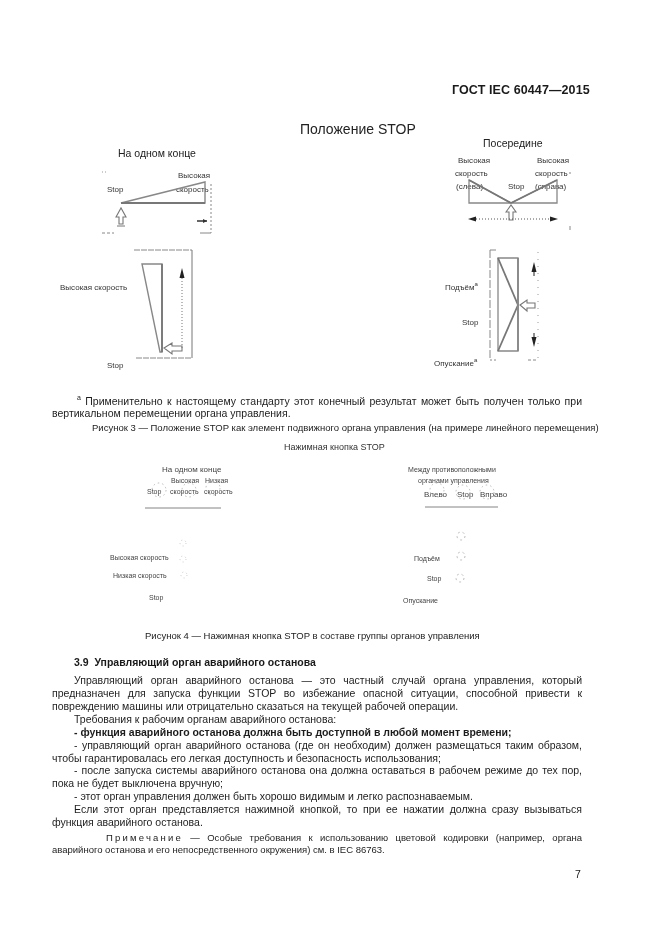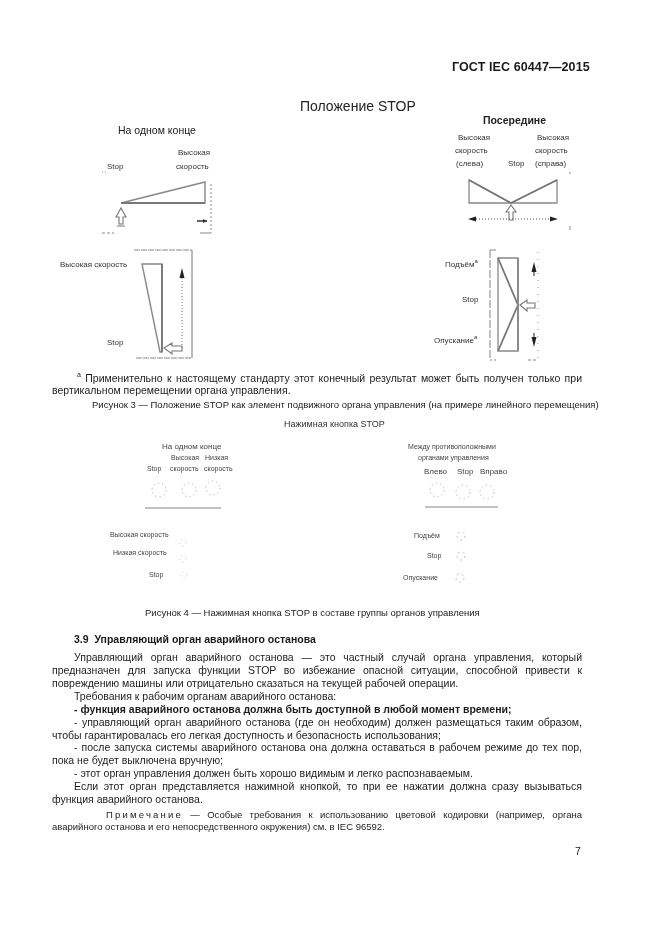--- a/index.html
+++ b/index.html
@@ -1,18 +1,18 @@
 <!DOCTYPE html>
 <html><head>
 <meta charset="utf-8">
 <style>
   html, body { margin: 0; padding: 0; background: #ffffff; }
   body { width: 661px; height: 935px; position: relative; overflow: hidden;
          font-family: "Liberation Sans", sans-serif; color: #1a1a1a; }
-  .abs { position: absolute; }
+  .abs { position: absolute; margin-top: 23px; }
   .hdr { left: 452px; top: 60px; font-size: 12.5px; font-weight: bold; letter-spacing: 0.1px; }
   .lbl { font-size: 8px; color: #333; line-height: 13px; }
   .lbl2 { font-size: 7px; color: #444; line-height: 12px; }
   .ttl { font-size: 14px; color: #222; }
   .ttl2 { font-size: 8.5px; color: #333; }
   .par { font-size: 10.5px; line-height: 12.8px; color: #1d1d1d; text-align: justify; }
   .cap { font-size: 9.5px; color: #222; }
   svg { position: absolute; overflow: visible; }
 </style>
 </head>
@@ -46,21 +46,21 @@
   <line x1="2" y1="2" x2="60" y2="2" stroke="#888" stroke-width="1" stroke-dasharray="6,1"></line>
   <line x1="60" y1="2" x2="60" y2="110" stroke="#777" stroke-width="1"></line>
   <line x1="4" y1="110" x2="60" y2="110" stroke="#888" stroke-width="1" stroke-dasharray="6,1"></line>
   <polygon points="10,16 30,16 30,104 28,104" fill="none" stroke="#888" stroke-width="1.4"></polygon>
   <line x1="30" y1="16" x2="30" y2="104" stroke="#777" stroke-width="1.8"></line>
   <line x1="50" y1="100" x2="50" y2="28" stroke="#777" stroke-width="1" stroke-dasharray="1,2"></line>
   <polygon points="50,20 47.5,30 52.5,30" fill="#222"></polygon>
   <path d="M32,100 L40,95 L40,98 L50,98 L50,103 L40,103 L40,106 Z" fill="none" stroke="#777" stroke-width="1.1"></path>
 </svg>
 
-<div class="abs ttl" style="left:483px;top:114px;font-size:10.5px;font-weight:bold;">Посередине</div>
+<div class="abs ttl" style="left:483px;top:114px;font-size:10.5px;">Посередине</div>
 <div class="abs lbl" style="left:458px;top:131px;">Высокая</div>
 <div class="abs lbl" style="left:455px;top:144px;">скорость</div>
 <div class="abs lbl" style="left:456px;top:157px;">(слева)</div>
 <div class="abs lbl" style="left:508px;top:157px;">Stop</div>
 <div class="abs lbl" style="left:537px;top:131px;">Высокая</div>
 <div class="abs lbl" style="left:535px;top:144px;">скорость</div>
 <div class="abs lbl" style="left:535px;top:157px;">(справа)</div>
 
 <svg style="left:460px;top:170px;" width="120" height="65">
   <line x1="110" y1="2" x2="110" y2="4" stroke="#888" stroke-width="1"></line>
@@ -152,15 +152,15 @@
 <div class="abs" style="left:74px;top:633px;font-size:10.5px;font-weight:bold;white-space:pre;">3.9  Управляющий орган аварийного останова</div>
 
 <div class="abs par" style="left:52px;top:651px;width:530px;text-indent:22px;">Управляющий орган аварийного останова — это частный случай органа управления, который предназначен для запуска функции STOP во избежание опасной ситуации, способной привести к повреждению машины или отрицательно сказаться на текущей рабочей операции.</div>
 <div class="abs par" style="left:52px;top:690px;width:530px;text-indent:22px;">Требования к рабочим органам аварийного останова:</div>
 <div class="abs par" style="left:52px;top:703px;width:530px;text-indent:22px;font-weight:bold;">- функция аварийного останова должна быть доступной в любой момент времени;</div>
 <div class="abs par" style="left:52px;top:716px;width:530px;text-indent:22px;">- управляющий орган аварийного останова (где он необходим) должен размещаться таким образом, чтобы гарантировалась его легкая доступность и безопасность использования;</div>
 <div class="abs par" style="left:52px;top:741px;width:530px;text-indent:22px;">- после запуска системы аварийного останова она должна оставаться в рабочем режиме до тех пор, пока не будет выключена вручную;</div>
 <div class="abs par" style="left:52px;top:767px;width:530px;text-indent:22px;">- этот орган управления должен быть хорошо видимым и легко распознаваемым.</div>
 <div class="abs par" style="left:52px;top:780px;width:530px;text-indent:22px;">Если этот орган представляется нажимной кнопкой, то при ее нажатии должна сразу вызываться функция аварийного останова.</div>
 
-<div class="abs par" style="left:52px;top:809px;width:530px;text-indent:22px;font-size:9.5px;line-height:12px;"><span style="letter-spacing:2.2px;padding-left:32px;">Примечание</span><span> — Особые требования к использованию цветовой кодировки (например, органа аварийного останова и его непосредственного окружения) см. в IEC 96592.</span></div>
+<div class="abs par" style="left:52px;top:809px;width:530px;text-indent:22px;font-size:9.5px;line-height:12px;"><span style="letter-spacing:2.2px;padding-left:32px;">Примечание</span><span> — Особые требования к использованию цветовой кодировки (например, органа аварийного останова и его непосредственного окружения) см. в IEC 86763.</span></div>
 
 <div class="abs" style="left:575px;top:845px;font-size:10.5px;">7</div>
 
 </body></html>

